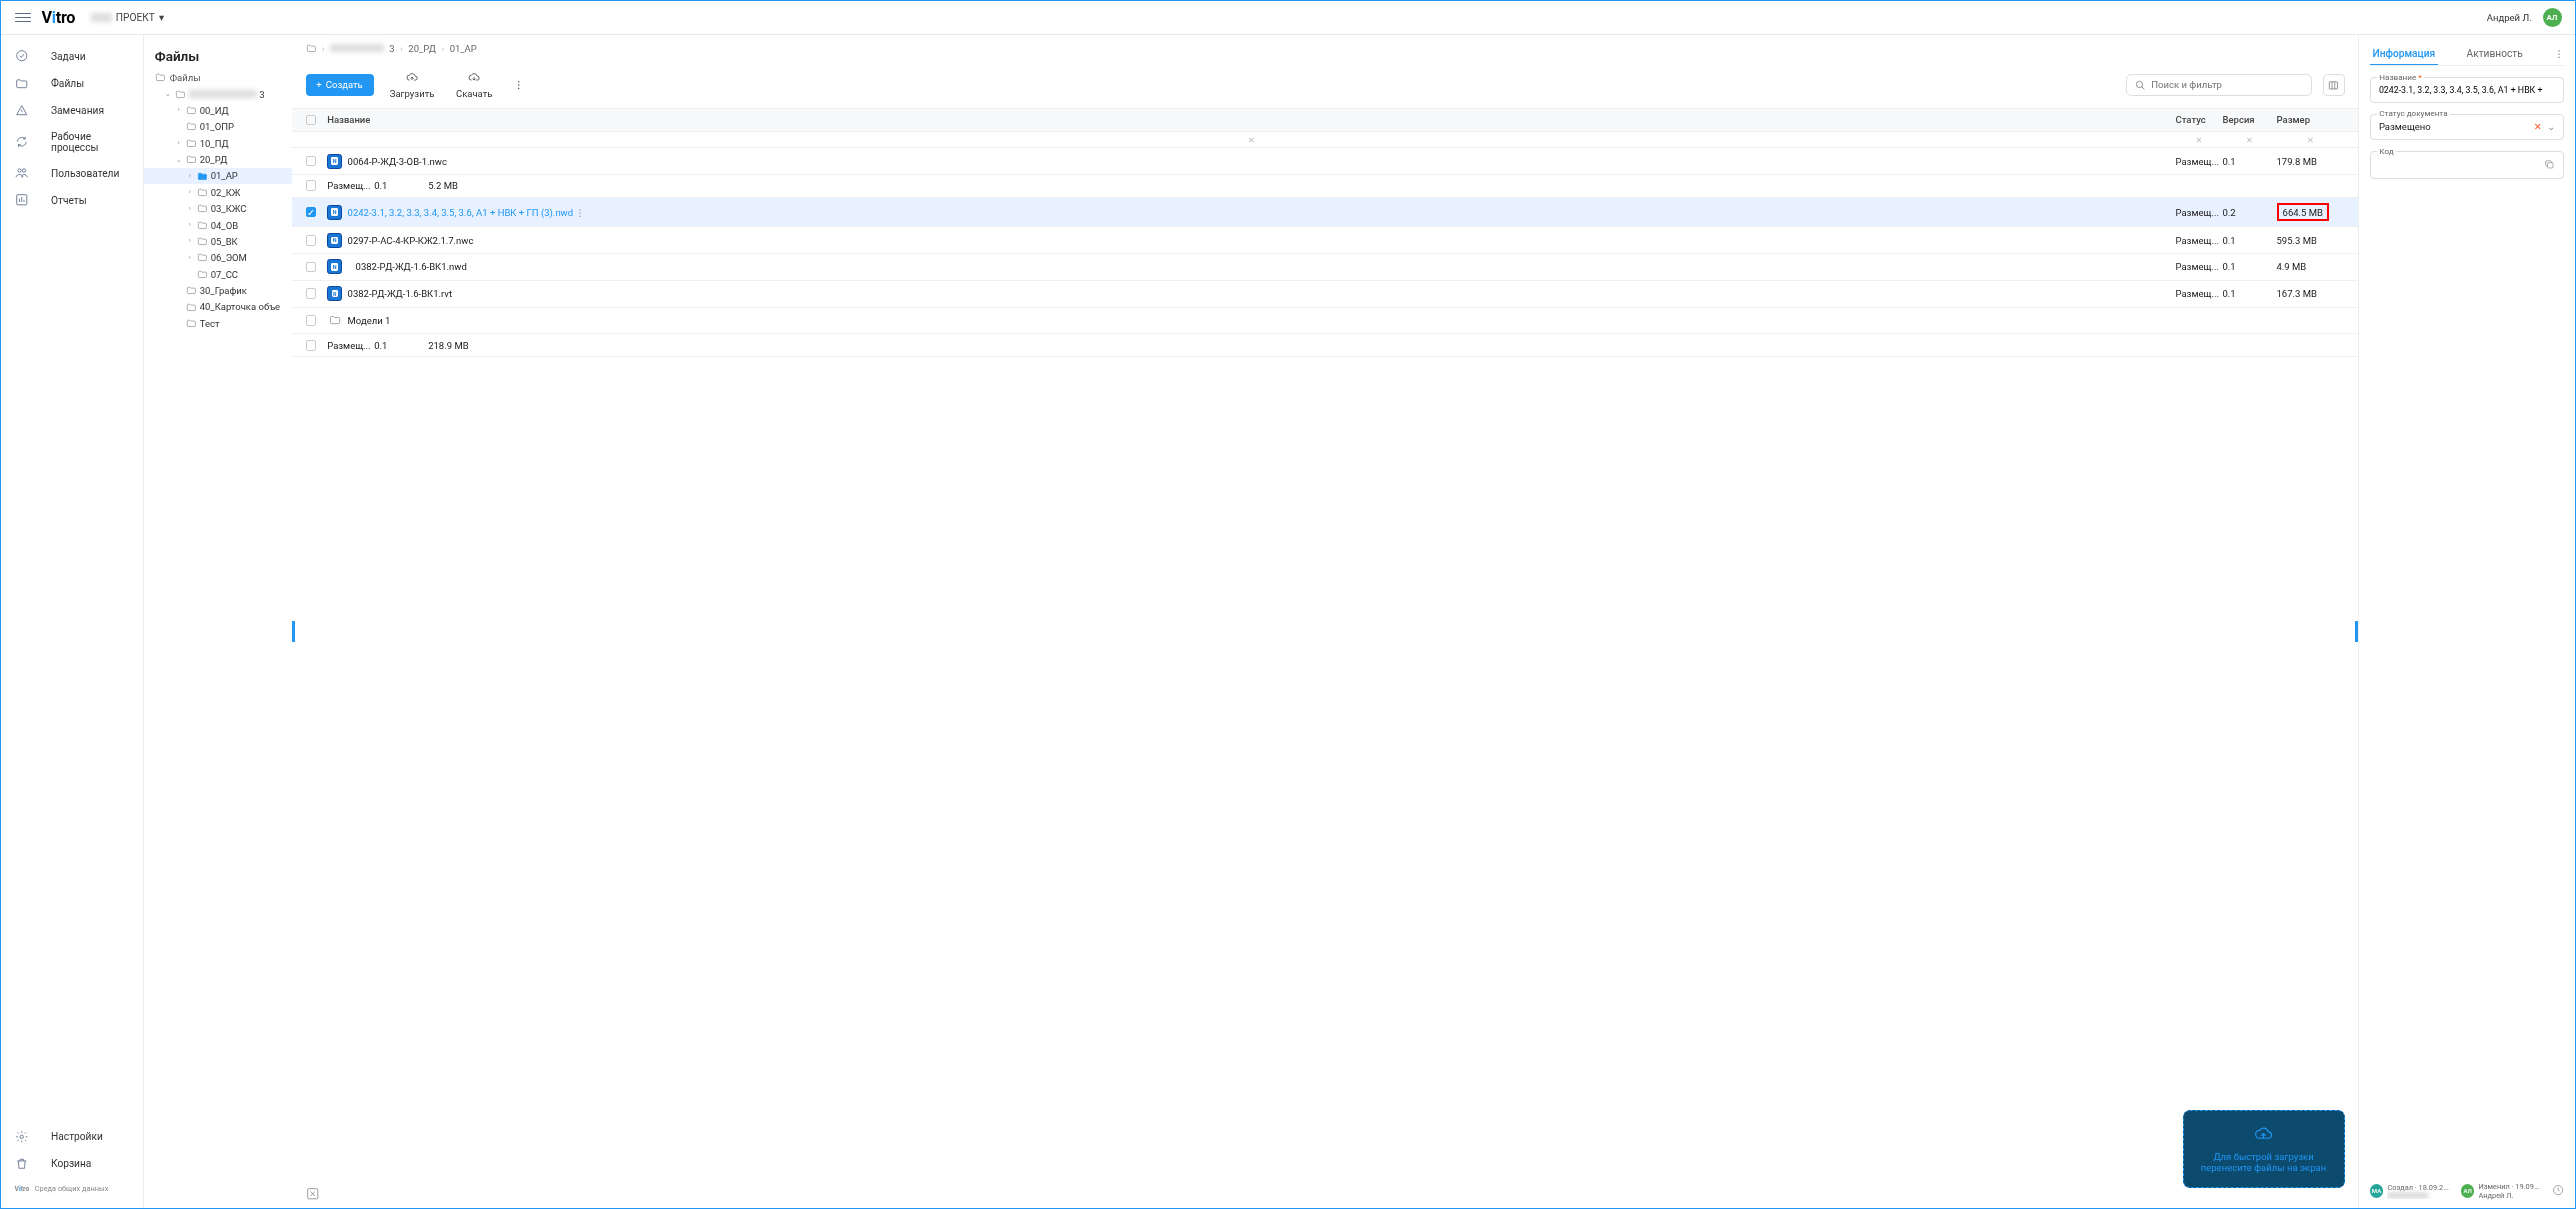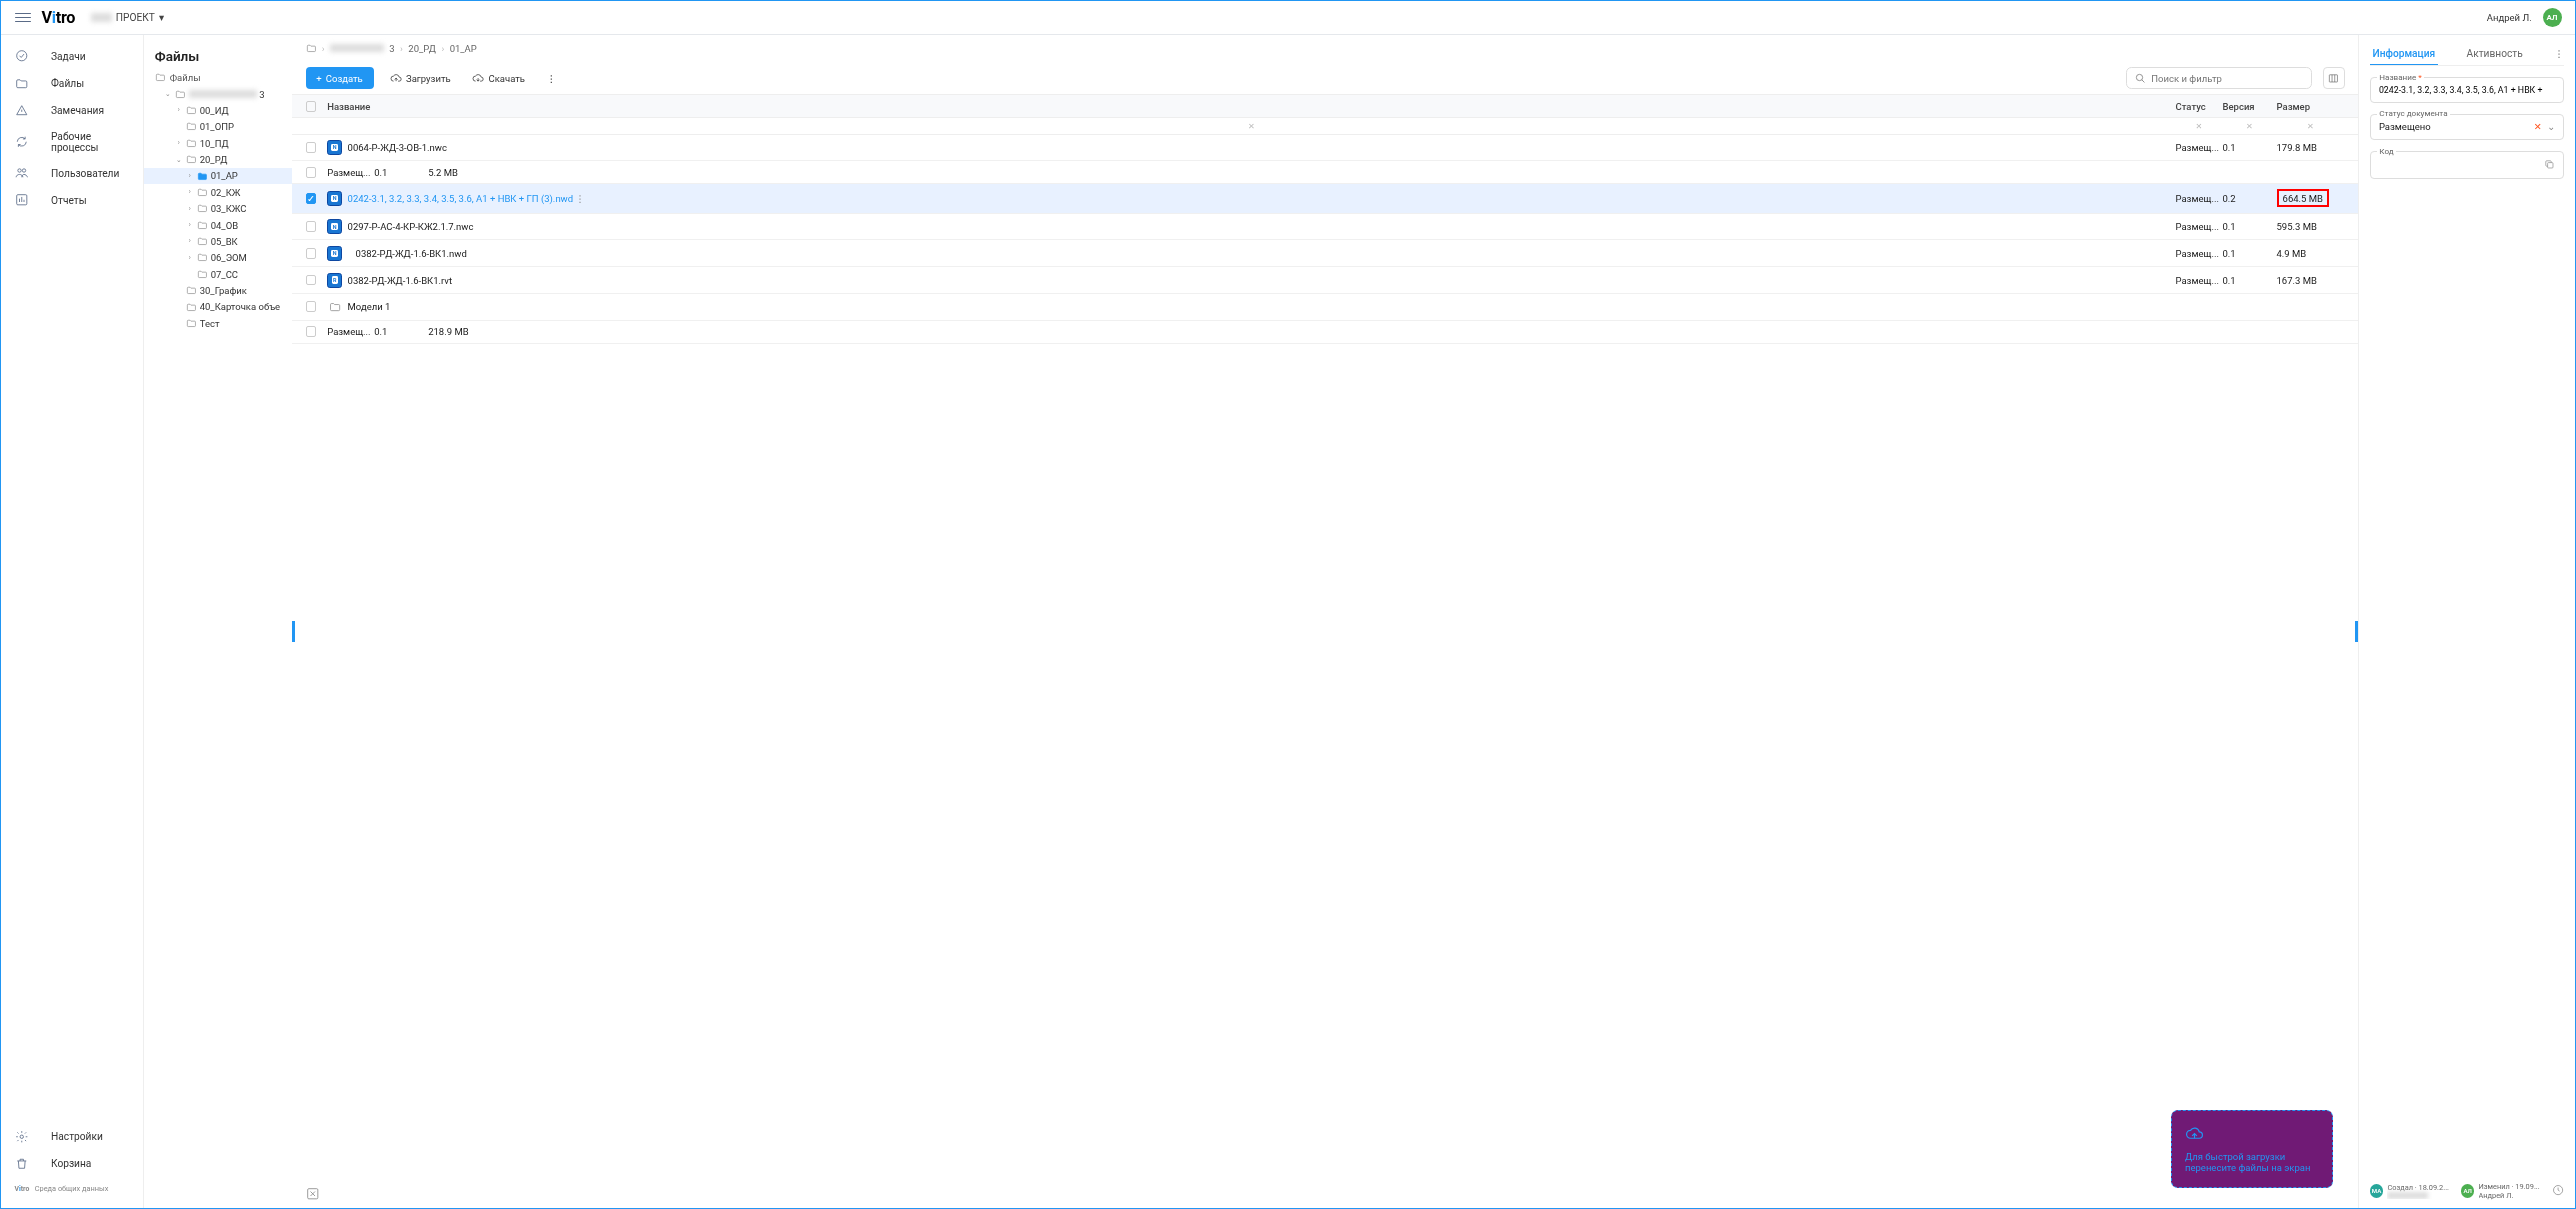--- a/index.html
+++ b/index.html
@@ -34,21 +34,21 @@
 .tree-indent-1 { padding-left: 19px; }
 .tree-indent-2 { padding-left: 30px; }
 .tree-indent-3 { padding-left: 41px; }
 .content { flex: 1; background: #fff; display: flex; flex-direction: column; overflow: hidden; position: relative; }
 .breadcrumb { display: flex; align-items: center; gap: 5.4px; padding: 8.1px 13.5px; color: #666; font-size: 9.5px; }
 .breadcrumb .sep { color: #bbb; }
 .breadcrumb .crumb { cursor: pointer; }
 .breadcrumb .blur { filter: blur(2.7px); background: #ddd; width: 54px; height: 8.1px; display: inline-block; }
 .toolbar { display: flex; align-items: center; gap: 10.8px; padding: 5.4px 13.5px; }
 .btn-primary { background: #2196f3; color: #fff; border: none; padding: 5.4px 10.8px; border-radius: 4.1px; font-size: 9.5px; display: flex; align-items: center; gap: 4.1px; cursor: pointer; }
-.btn-ghost { background: transparent; border: none; display: flex; align-items: center; gap: 4.1px; color: #333; font-size: 9.5px; cursor: pointer; padding: 4.1px 5.4px; }
+.btn-ghost { background: transparent; border: none; display: flex; align-items: center; gap: 4.1px; color: #333; font-size: 9.5px; cursor: pointer; padding: 4.1px 5.4px; flex-direction: column; }
 .search-box { margin-left: auto; display: flex; align-items: center; gap: 5.4px; border: 0.7px solid #ddd; border-radius: 5.4px; padding: 4.1px 8.1px; width: 186px; }
 .search-box input { border: none; outline: none; flex: 1; font-size: 9.5px; }
 .columns-btn { width: 21.7px; height: 21.7px; border: 0.7px solid #ddd; border-radius: 4.1px; display: flex; align-items: center; justify-content: center; cursor: pointer; }
 .table { flex: 1; overflow: auto; }
 .table-header { display: flex; align-items: center; padding: 5.4px 13.5px; background: #f8f9fb; border-top: 0.7px solid #eee; border-bottom: 0.7px solid #eee; font-weight: 500; color: #444; font-size: 9.5px; }
 .col-check { width: 21.7px; }
 .col-name { flex: 1; }
 .col-status { width: 47px; }
 .col-version { width: 54px; }
 .col-size { width: 68px; text-align: left; }
@@ -58,21 +58,21 @@
 .table-row.selected { background: #e8f1ff; }
 .file-icon { width: 15px; height: 15px; border-radius: 2.7px; display: flex; align-items: center; justify-content: center; font-size: 6.1px; font-weight: bold; color: #fff; margin-right: 5.4px; flex-shrink: 0; }
 .file-icon.nwd { background: #1976d2; border: 0.7px solid #0d47a1; }
 .file-icon.ifc { background: #fff; border: 0.7px solid #ccc; color: #e91e63; }
 .file-icon.rvt { background: #1976d2; border: 0.7px solid #0d47a1; }
 .file-icon.folder-i { background: transparent; color: #888; }
 .checkbox { width: 10.8px; height: 10.8px; border: 1px solid #ccc; border-radius: 2px; cursor: pointer; display: flex; align-items: center; justify-content: center; }
 .checkbox.checked { background: #2196f3; border-color: #2196f3; color: #fff; }
 .row-menu { width: 13.5px; color: #888; cursor: pointer; text-align: center; }
 .highlight-size { border: 2px solid #ff0000; padding: 1.4px 4.1px; display: inline-block; }
-.dropzone { margin: 13.5px; border: 1.4px dashed #2196f3; border-radius: 6.8px; padding: 13.5px; text-align: left; color: #2196f3; font-size: 9.5px; position: absolute; bottom: 6.8px; right: 12px; width: 162px; background: #701a75; }
+.dropzone { margin: 13.5px; border: 1.4px dashed #2196f3; border-radius: 6.8px; padding: 13.5px; text-align: center; color: #2196f3; font-size: 9.5px; position: absolute; bottom: 6.8px; right: 0; width: 162px; background: #0c4a6e; }
 .dropzone .cloud { font-size: 16.2px; margin-bottom: 4.1px; }
 .handle-left, .handle-right { position: absolute; top: 50%; width: 5.4px; height: 20.3px; background: #2196f3; cursor: pointer; }
 .handle-left { left: -2.7px; }
 .handle-right { right: -2.7px; }
 .details-panel { width: 217px; background: #fff; border-left: 0.7px solid #eee; display: flex; flex-direction: column; padding: 8.1px 10.8px; position: relative; }
 .details-tabs { display: flex; gap: 26px; border-bottom: 0.7px solid #eee; margin-bottom: 10.8px; }
 .details-tab { padding: 5.4px 2.7px; cursor: pointer; color: #666; font-size: 10.2px; }
 .details-tab.active { color: #2196f3; border-bottom: 1.4px solid #2196f3; font-weight: 500; }
 .details-menu { margin-left: auto; color: #666; cursor: pointer; padding: 5.4px 2.7px; }
 .field-group { position: relative; margin-bottom: 10.8px; }

